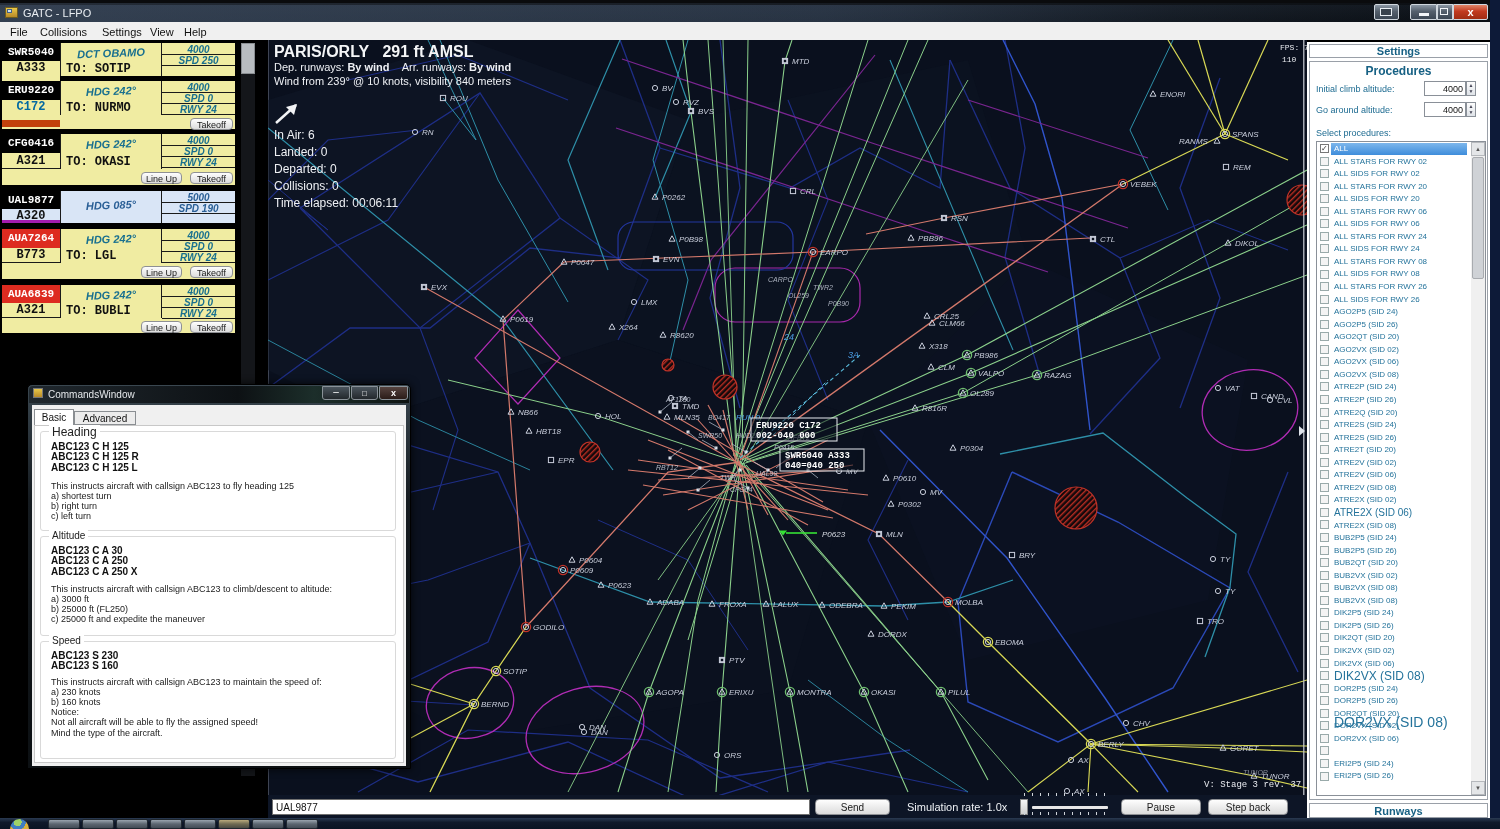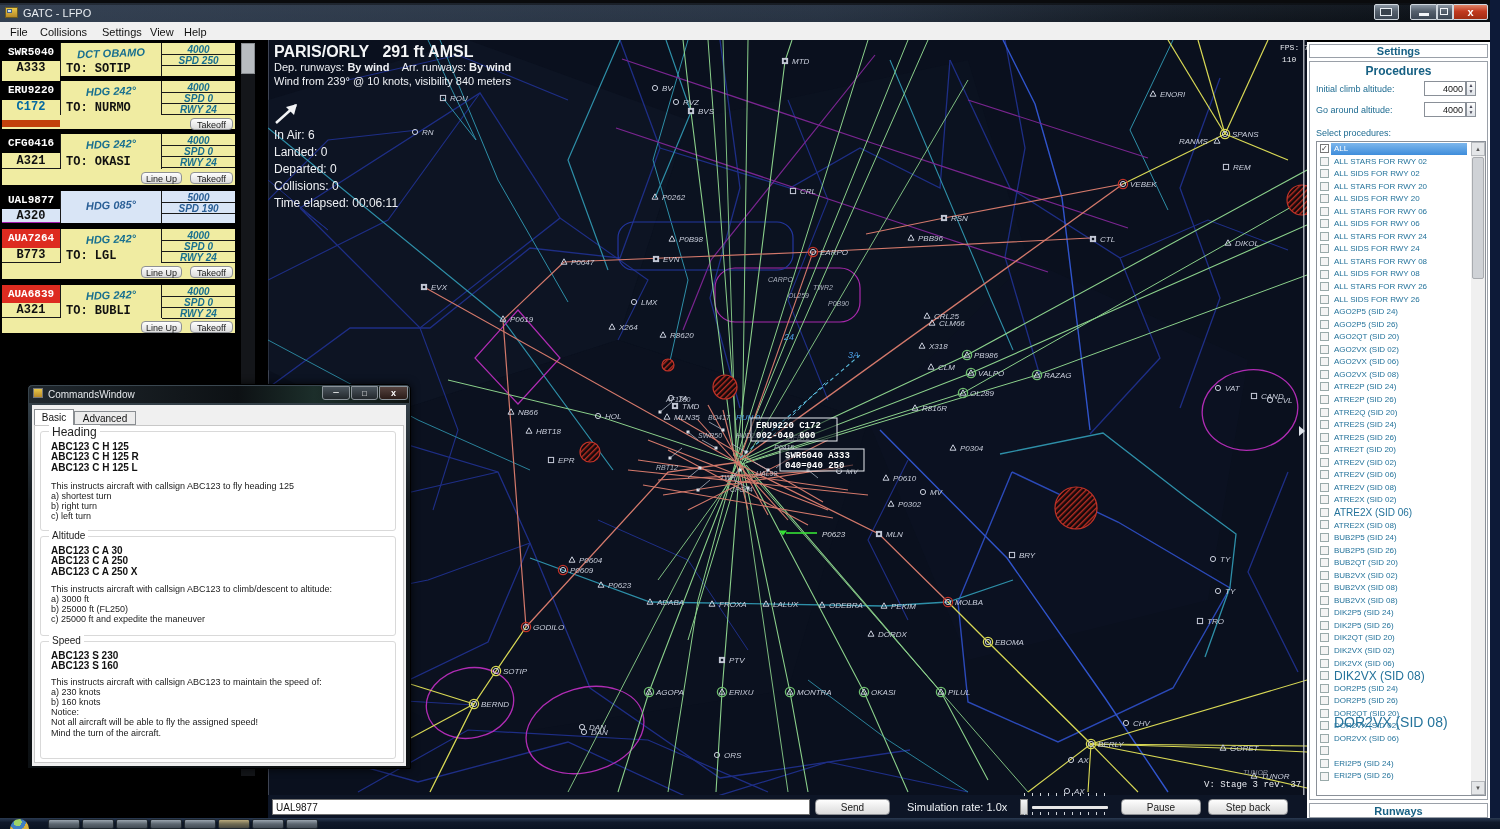--- a/index.html
+++ b/index.html
@@ -57,21 +57,21 @@
     <div class="abs" style="left:60px;top:134px;width:102px;height:35px;border-left:1px solid #1a1a1a;border-right:1px solid #1a1a1a"></div>
     <div class="abs" style="left:62px;top:138px;width:98px;height:14px;font-size:11px;color:#19708f;text-align:center;font-style:italic;transform:rotate(-2deg);font-weight:bold;">HDG 242°</div>
     <div class="abs" style="left:66px;top:155px;font-family:'Liberation Mono',monospace;font-weight:bold;font-size:12px;color:#111">TO: OKASI</div>
     <div class="abs" style="left:162px;top:134px;width:73px;height:12px;border-bottom:1px solid #1a1a1a;color:#19708f;font-style:italic;font-weight:bold;font-size:10px;text-align:center;line-height:13px">4000</div>
     <div class="abs" style="left:162px;top:146px;width:73px;height:11px;border-bottom:1px solid #1a1a1a;color:#19708f;font-style:italic;font-weight:bold;font-size:10px;text-align:center;line-height:12px">SPD 0</div>
     <div class="abs" style="left:162px;top:157px;width:73px;height:11px;border-bottom:1px solid #1a1a1a;color:#19708f;font-style:italic;font-weight:bold;font-size:10px;text-align:center;line-height:12px">RWY 24</div>
     <div class="btn" style="left:141px;top:172px;width:41px;height:12px;line-height:12px">Line Up</div>
     <div class="btn" style="left:190px;top:172px;width:43px;height:12px;line-height:12px">Takeoff</div>
     <div class="abs" style="left:2px;top:191px;width:233px;height:32px;background:#d9e5f6"></div>
     <div class="abs" style="left:2px;top:191px;width:58px;height:18px;background:#000;color:#fff;font-family:'Liberation Mono',monospace;font-weight:bold;font-size:11px;text-align:center;line-height:18px">UAL9877</div>
-    <div class="abs" style="left:2px;top:209px;width:58px;height:14px;background:#d9e5f6;color:#111;font-family:'Liberation Mono',monospace;font-weight:bold;font-size:12px;text-align:center;line-height:14px;border-bottom:1px solid #a21caf">A320</div>
+    <div class="abs" style="left:2px;top:209px;width:58px;height:14px;background:#d9e5f6;color:#111;font-family:'Liberation Mono',monospace;font-weight:bold;font-size:12px;text-align:center;line-height:14px;border-bottom:3px solid #a21caf">A320</div>
     <div class="abs" style="left:60px;top:191px;width:102px;height:32px;border-left:1px solid #1a1a1a;border-right:1px solid #1a1a1a"></div>
     <div class="abs" style="left:62px;top:199px;width:98px;height:14px;font-size:11px;color:#2a5f96;text-align:center;font-style:italic;transform:rotate(-2deg);font-weight:bold;">HDG 085°</div>
     <div class="abs" style="left:162px;top:191px;width:73px;height:12px;border-bottom:1px solid #1a1a1a;color:#2a5f96;font-style:italic;font-weight:bold;font-size:10px;text-align:center;line-height:13px">5000</div>
     <div class="abs" style="left:162px;top:203px;width:73px;height:11px;border-bottom:1px solid #1a1a1a;color:#2a5f96;font-style:italic;font-weight:bold;font-size:10px;text-align:center;line-height:12px">SPD 190</div>
     <div class="abs" style="left:162px;top:214px;width:73px;height:11px;color:#2a5f96;font-style:italic;font-weight:bold;font-size:10px;text-align:center;line-height:12px"></div>
     <div class="abs" style="left:2px;top:229px;width:233px;height:50px;background:#f0eca2"></div>
     <div class="abs" style="left:2px;top:229px;width:58px;height:19px;background:#dd2b20;color:#fff;font-family:'Liberation Mono',monospace;font-weight:bold;font-size:11px;text-align:center;line-height:19px">AUA7264</div>
     <div class="abs" style="left:2px;top:248px;width:58px;height:15px;background:#f0eca2;color:#111;font-family:'Liberation Mono',monospace;font-weight:bold;font-size:12px;text-align:center;line-height:15px;border-bottom:1px solid #1a1a1a">B773</div>
     <div class="abs" style="left:60px;top:229px;width:102px;height:34px;border-left:1px solid #1a1a1a;border-right:1px solid #1a1a1a"></div>
     <div class="abs" style="left:62px;top:233px;width:98px;height:14px;font-size:11px;color:#19708f;text-align:center;font-style:italic;transform:rotate(-2deg);font-weight:bold;">HDG 242°</div>
@@ -679,13 +679,13 @@
     <div class="abs" style="left:51px;top:614.3px;font-size:9px;color:#222">c) 25000 ft and expedite the maneuver</div>
     <div class="abs" style="left:40px;top:641px;width:356px;height:118px;border:1px solid #d9d9d9;border-radius:3px;background:#fff"></div>
     <div class="abs" style="left:49px;top:635px;background:#fff;padding:0 3px;font-size:10px;color:#222">Speed</div>
     <div class="abs" style="left:51px;top:650.0px;font-size:10px;font-weight:bold;color:#111">ABC123 S 230</div>
     <div class="abs" style="left:51px;top:660.4px;font-size:10px;font-weight:bold;color:#111">ABC123 S 160</div>
     <div class="abs" style="left:51px;top:677.0px;font-size:9px;color:#222">This instructs aircraft with callsign ABC123 to maintain the speed of:</div>
     <div class="abs" style="left:51px;top:687.1px;font-size:9px;color:#222">a) 230 knots</div>
     <div class="abs" style="left:51px;top:697.2px;font-size:9px;color:#222">b) 160 knots</div>
     <div class="abs" style="left:51px;top:707.3px;font-size:9px;color:#222">Notice:</div>
     <div class="abs" style="left:51px;top:717.4px;font-size:9px;color:#222">Not all aircraft will be able to fly the assigned speed!</div>
-    <div class="abs" style="left:51px;top:727.5px;font-size:9px;color:#222">Mind the turn of the aircraft.</div>
+    <div class="abs" style="left:51px;top:727.5px;font-size:9px;color:#222">Mind the type of the aircraft.</div>
   </div>
 </body></html>

